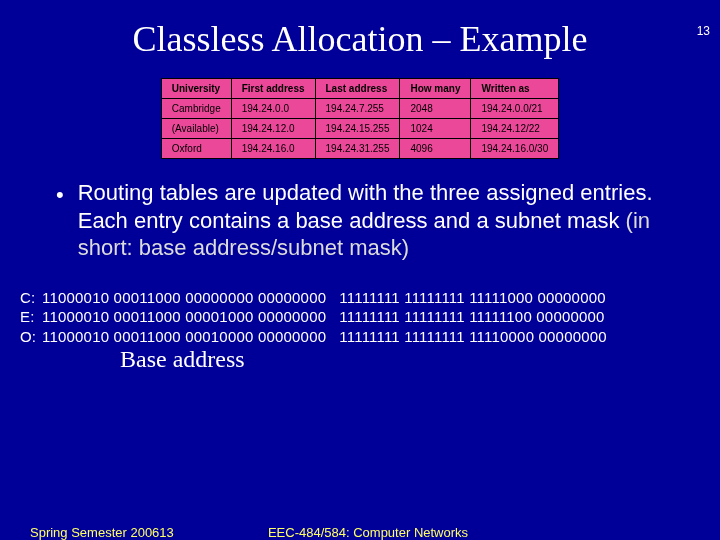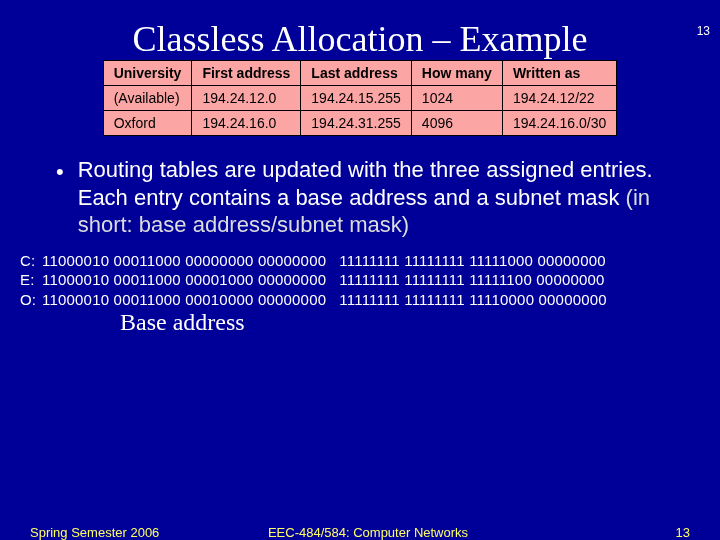--- a/index.html
+++ b/index.html
@@ -1,33 +1,33 @@
 <!DOCTYPE html>
 <html><head>
 <meta charset="utf-8">
 <style>
   html,body{margin:0;padding:0}
   body{width:720px;height:540px;background:#000099;font-family:Arial,Helvetica,sans-serif;color:#fff;position:relative;overflow:hidden}
   .slide{width:720px;height:540px;position:relative}
   .pagenum-top{position:absolute;top:6px;right:10px;font-size:12px;color:#fff}
-  .title{text-align:center;font-size:36px;font-family:"Times New Roman",Times,serif;color:#fff;margin-top:18px;font-weight:normal}
+  .title{text-align:center;font-size:36px;font-family:"Times New Roman",Times,serif;color:#fff;margin-top:18px;margin-bottom:18px;font-weight:normal}
   .table-wrap{display:flex;justify-content:center}
-  table{border-collapse:collapse;background:#fca5a5;color:#000;font-size:14px}
+  table{border-collapse:collapse;background:#ec4899;color:#000;font-size:10px}
   th,td{border:1px solid #000;padding:4px 10px;text-align:left;white-space:nowrap}
   th{font-weight:bold}
   .bullet{display:flex;align-items:flex-start;margin:20px 40px 8px 56px;font-family:Arial,Helvetica,sans-serif;font-size:22px;color:#fff;line-height:1.25}
   .bullet .dot{margin-right:14px;margin-top:2px}
   .bullet .pshort{color:#dcdcdc}
-  .binary{font-family:Arial,Helvetica,sans-serif;font-size:15px;color:#fff;margin-left:20px;margin-top:12px;line-height:1.3;letter-spacing:0.2px}
+  .binary{font-family:Arial,Helvetica,sans-serif;font-size:15px;color:#fff;margin-left:20px;margin-top:26px;line-height:1.3;letter-spacing:0.2px}
   .binary-row{white-space:nowrap}
   .binary-label{display:inline-block;width:22px}
   .labels{display:flex;font-family:"Times New Roman",Times,serif;font-size:24px;color:#fff;margin-top:0}
   .label-base{margin-left:120px}
   .label-mask{margin-left:205px}
-  .footer{position:absolute;bottom:18px;left:0;width:100%;display:flex;justify-content:space-between;align-items:center;font-size:13px;color:#ffff66}
+  .footer{position:absolute;bottom:18px;left:0;width:100%;display:flex;align-items:center;font-size:13px;color:#ffff66}
   .footer .fl{margin-left:30px}
   .footer .fc{position:absolute;left:8px;width:100%;text-align:center}
   .footer .fr{margin-right:30px}
 </style>
 </head>
 <body>
 <div class="slide">
 
 <div class="pagenum-top">13</div>
 
@@ -38,20 +38,27 @@
     <thead>
       <tr>
         <th>University</th>
         <th>First address</th>
         <th>Last address</th>
         <th>How many</th>
         <th>Written as</th>
       </tr>
     </thead>
     <tbody>
+      <tr>
+        <td>Cambridge</td>
+        <td>194.24.0.0</td>
+        <td>194.24.7.255</td>
+        <td>2048</td>
+        <td>194.24.0.0/21</td>
+      </tr>
       <tr>
         <td>(Available)</td>
         <td>194.24.12.0</td>
         <td>194.24.15.255</td>
         <td>1024</td>
         <td>194.24.12/22</td>
       </tr>
       <tr>
         <td>Oxford</td>
         <td>194.24.16.0</td>

